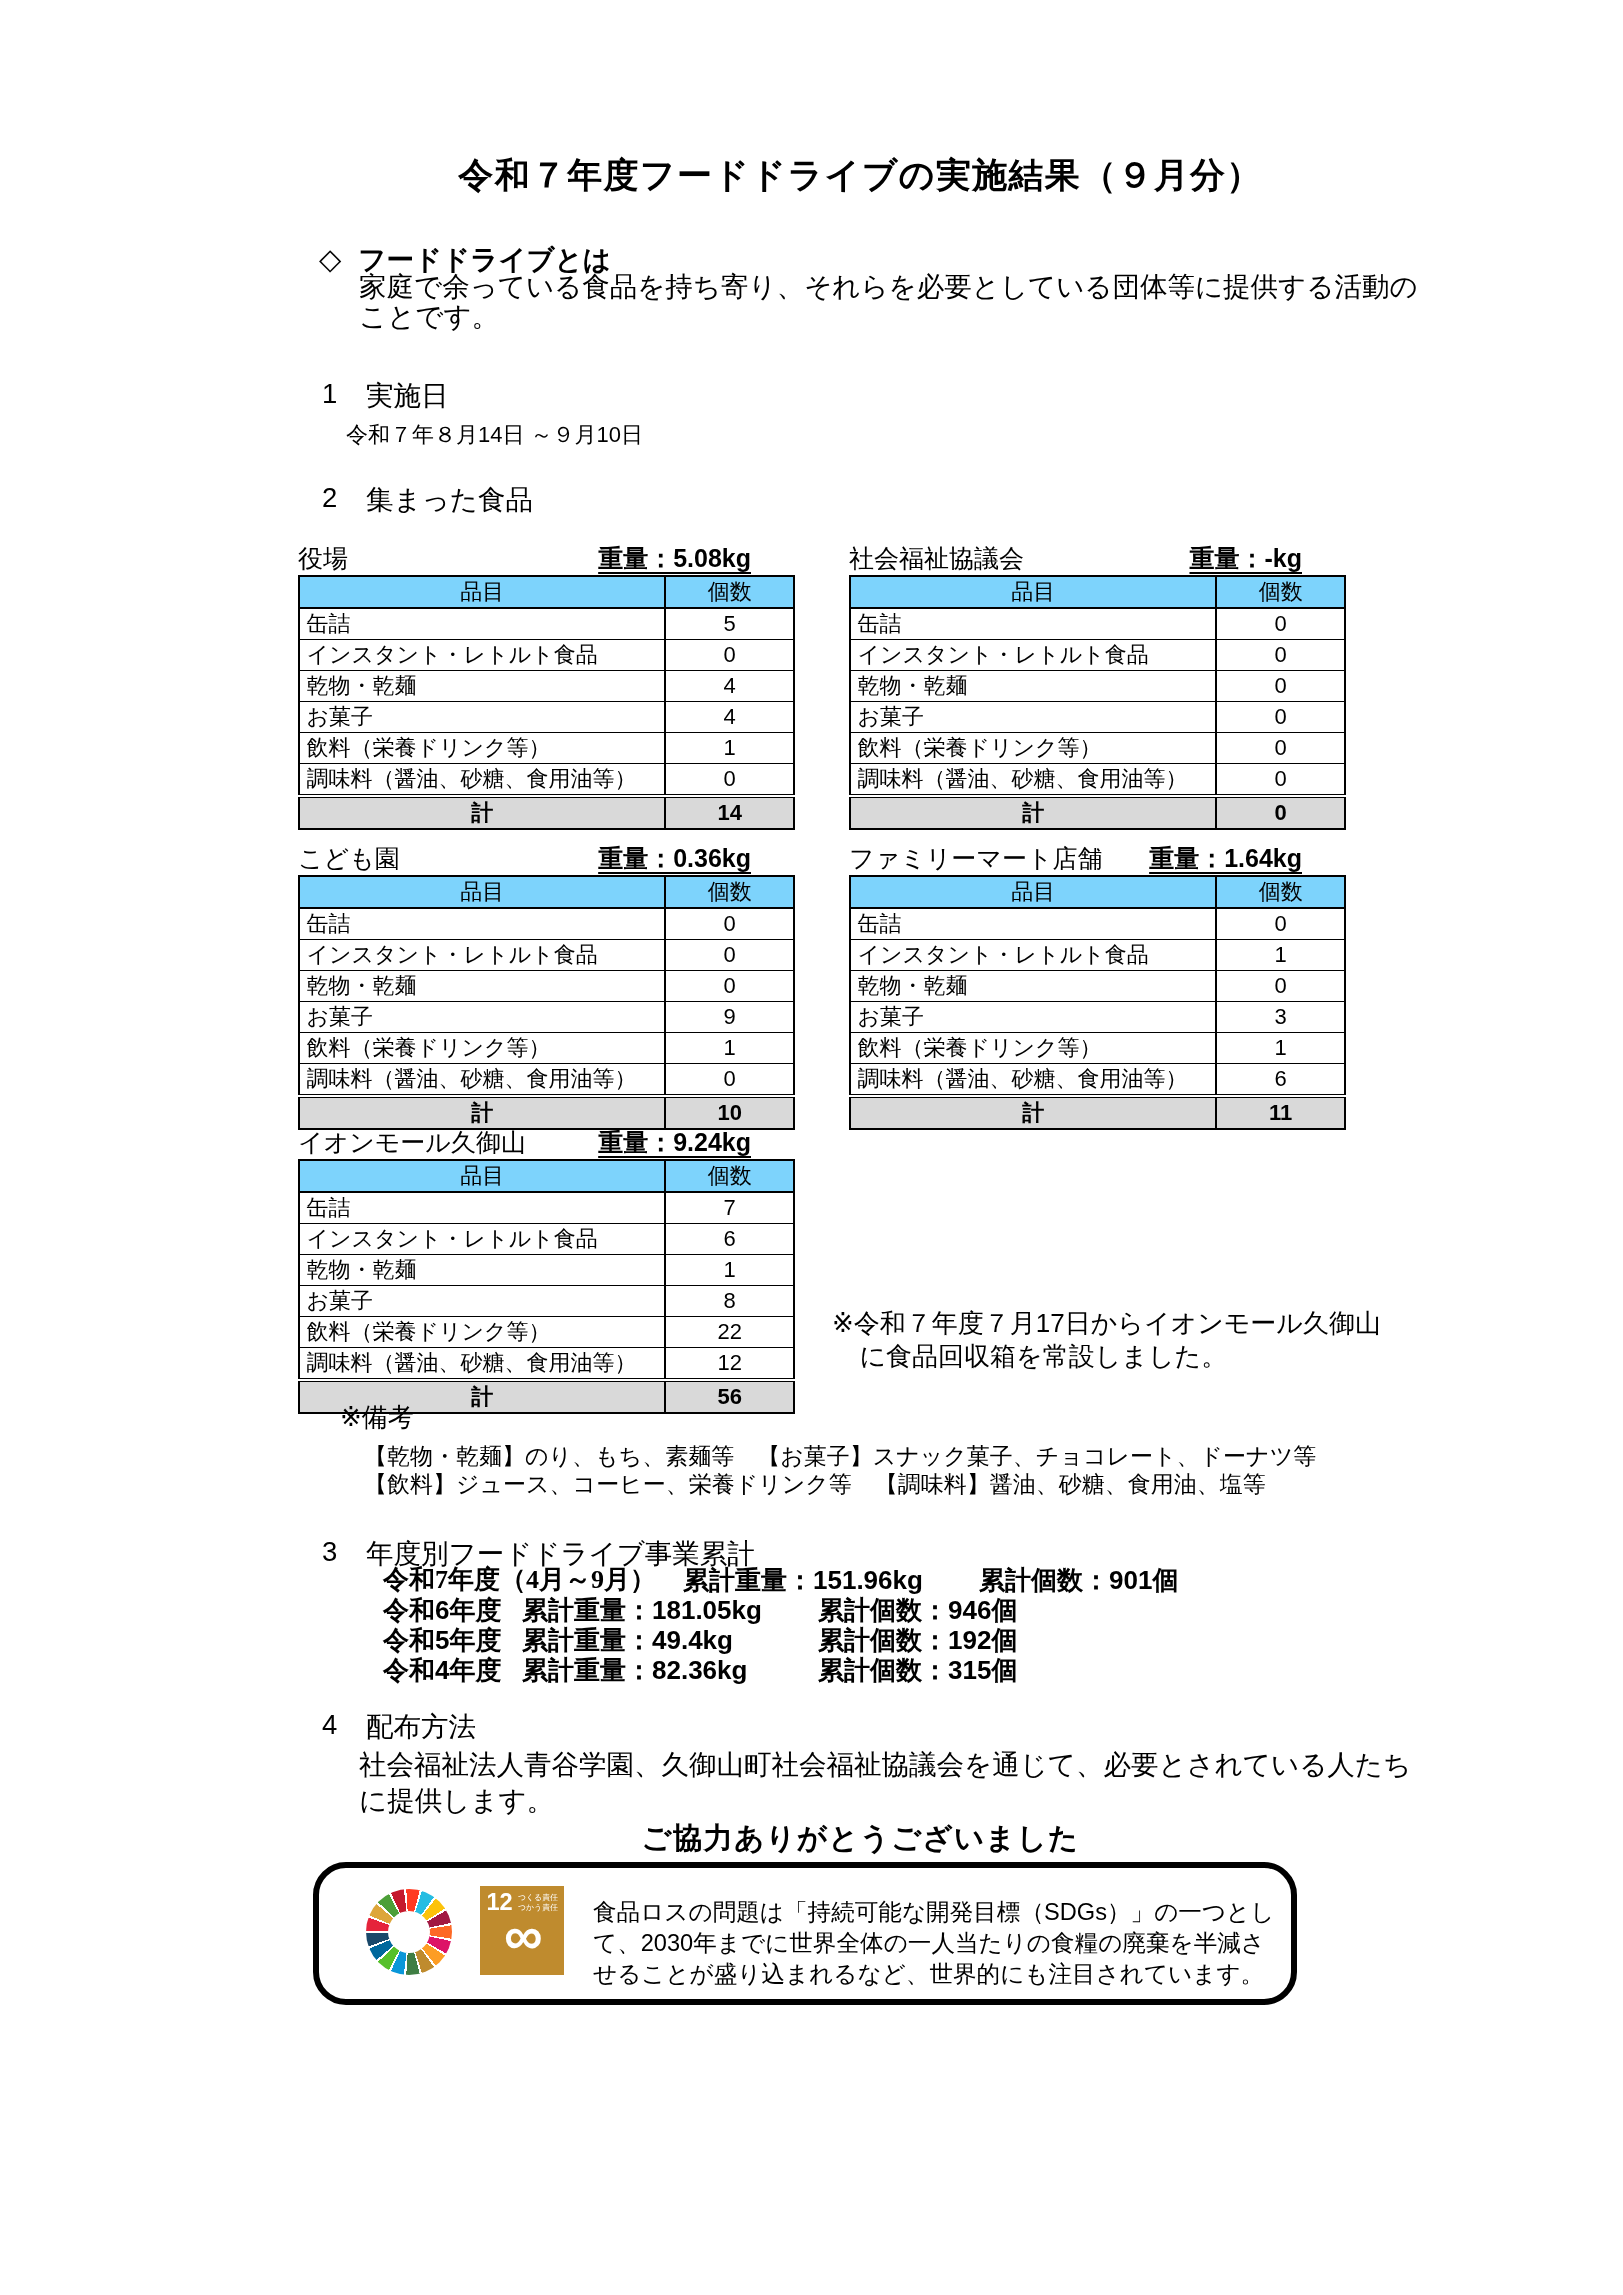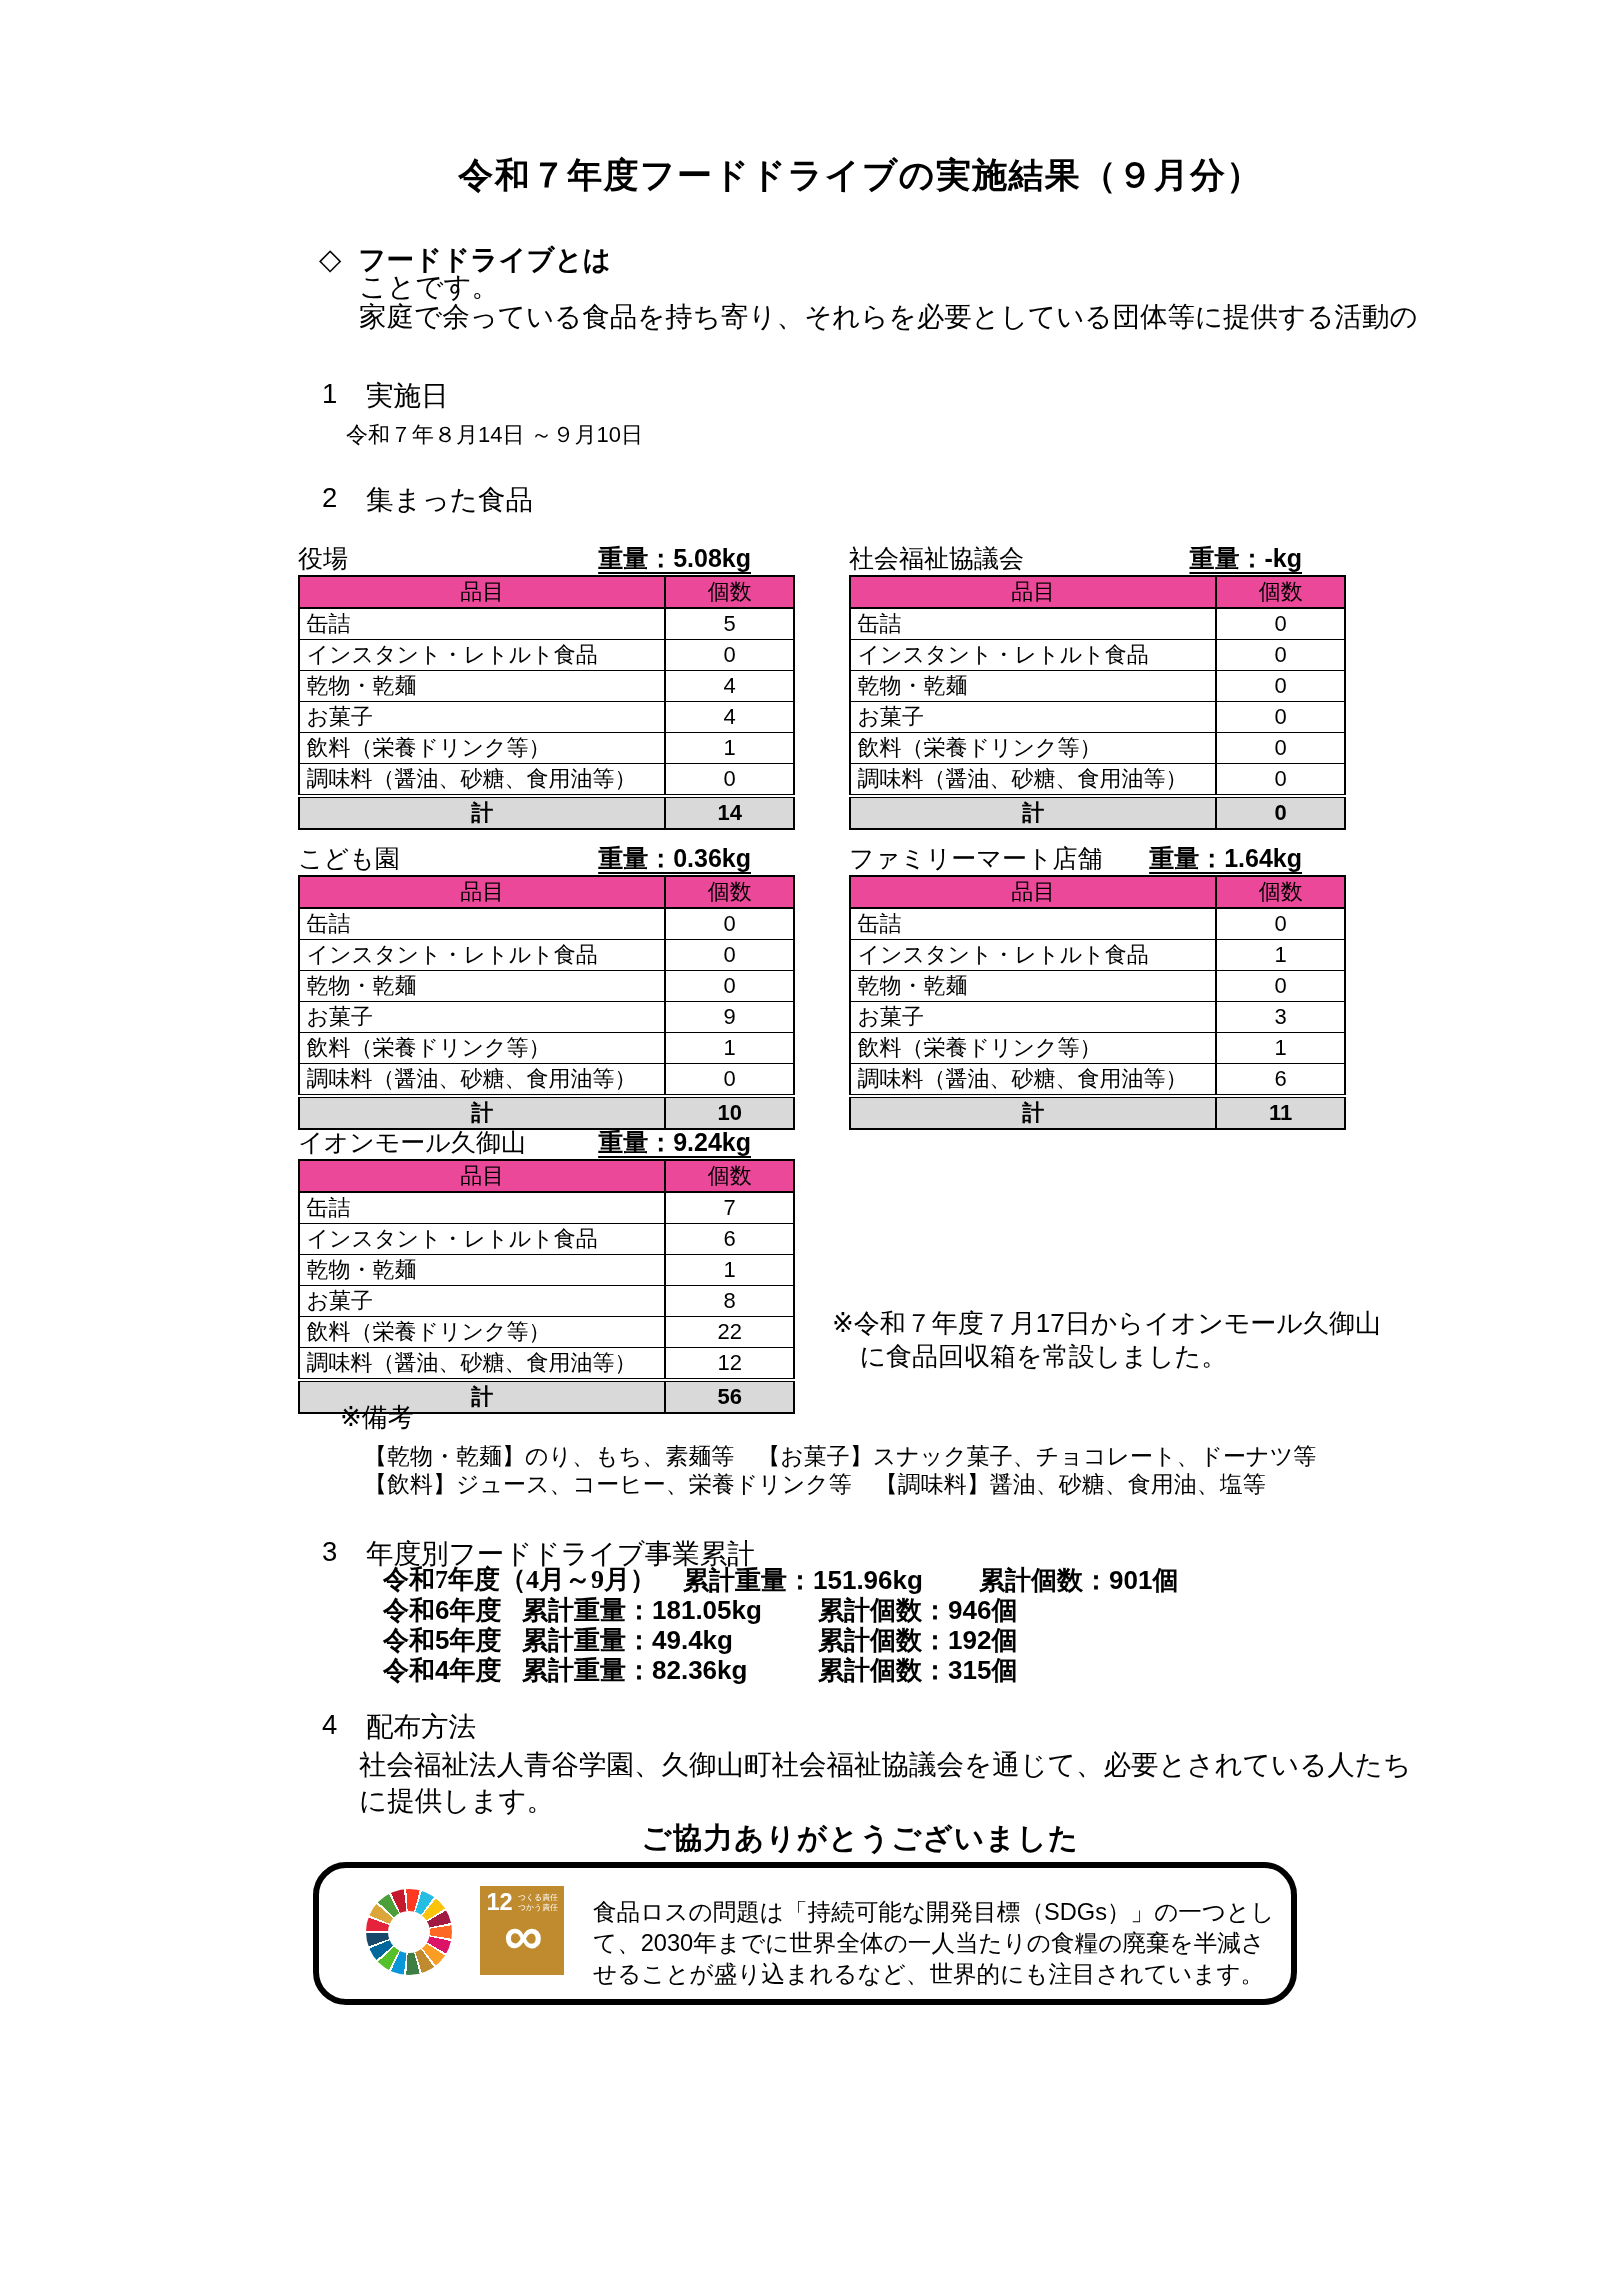--- a/index.html
+++ b/index.html
@@ -40,21 +40,21 @@
     height:29px; padding-right:44px; margin-bottom:3.9px; font-size:25px; }
   .ttitle .tweight { font-weight:bold; text-decoration:underline;
     text-decoration-thickness:2px; text-underline-offset:4.6px; white-space:nowrap; }
   table.food-table { width:497px; border-collapse:collapse; border:2.6px solid #000;
     table-layout:fixed; }
   .food-table th, .food-table td { border:1.3px solid #000; height:26px;
     font-size:22px; font-weight:normal; padding:0; overflow:hidden; white-space:nowrap; }
   .food-table .c-item { width:74%; text-align:left; padding-left:6.5px;
     border-right:2px solid #000; }
   .food-table .c-num { text-align:center; }
-  .food-table tr:first-child th { background:#ec4899; text-align:center;
+  .food-table tr:first-child th { background:#7dd3fc; text-align:center;
     padding-left:0; border-bottom:2px solid #000; }
   .food-table tr.total td { background:#d9d9d9; border-top:4.6px double #000;
     font-weight:bold; }
   .food-table tr.total .c-item { text-align:center; padding-left:0; }
 
   
   .aeon-note { left:832px; top:1307px; font-size:26px; line-height:33px; }
   .aeon-note .l2 { padding-left:27.5px; }
 
   
@@ -100,22 +100,22 @@
 
 <div class="page">
 
   <div class="abs doc-title">令和７年度フードドライブの実施結果（９月分）</div>
 
   <div class="abs intro-head">
     <span class="diamond">◇</span>
     <span>フードドライブとは</span>
   </div>
   <div class="abs intro-body">
+    <div>家庭で余っている食品を持ち寄り、それらを必要としている団体等に提供する活動の</div>
     <div>ことです。</div>
-    <div>家庭で余っている食品を持ち寄り、それらを必要としている団体等に提供する活動の</div>
   </div>
 
   <div class="abs sec-head s1-head">
     <span class="sec-num">1</span>
     <span>実施日</span>
   </div>
   <div class="abs s1-date">令和７年８月14日 ～９月10日</div>
 
   <div class="abs sec-head s2-head">
     <span class="sec-num">2</span>

